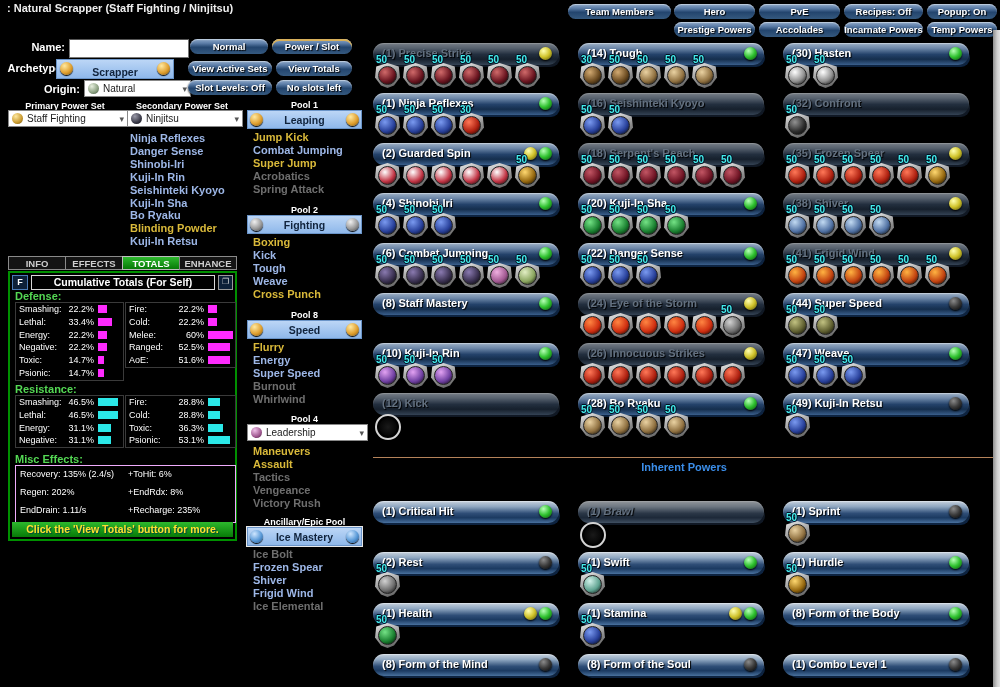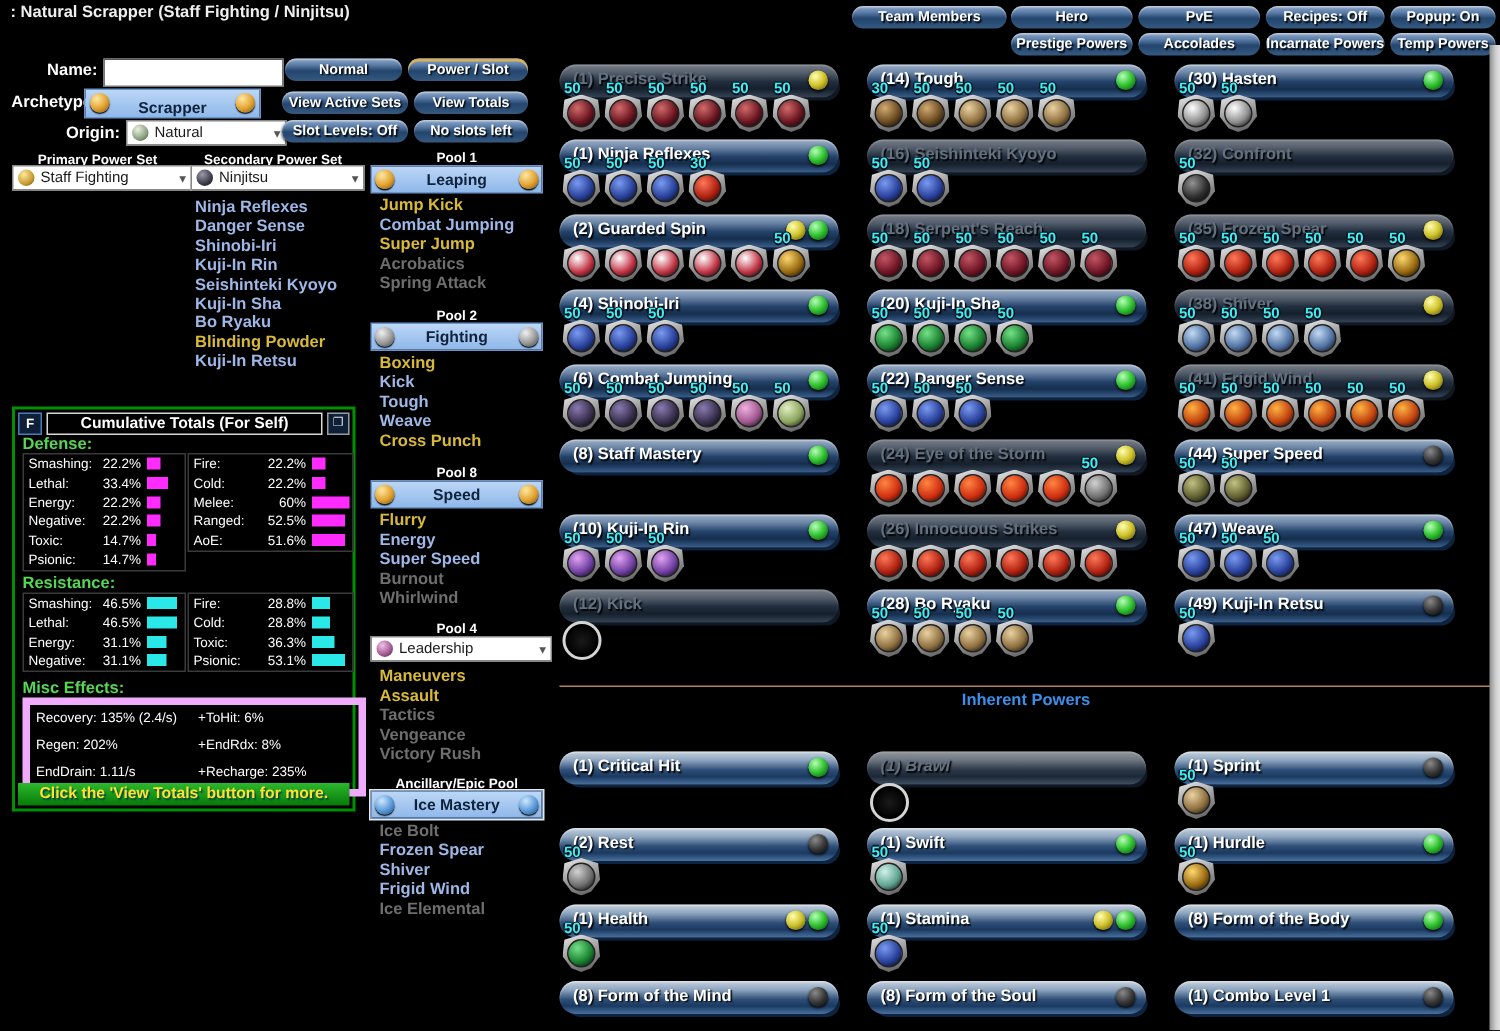--- a/index.html
+++ b/index.html
@@ -50,21 +50,21 @@
   .tot-title{flex:1;border:1px solid #d8d8d8;background:#000;color:#fff;font-size:10.5px;
        font-weight:bold;text-align:center;line-height:13px;}
   .winbtn{width:13px;height:13px;margin-left:3px;border:1px solid #9a9a9a;background:#0d2038;
        color:#ddd;font-size:8px;text-align:center;line-height:12px;}
   .sechead{position:absolute;color:#54d854;font-size:11px;font-weight:bold;}
   .statbox{position:absolute;border:1px solid #3a3a3a;}
   .statrow{position:relative;height:12.8px;font-size:9px;color:#fff;}
   .statrow .sl{position:absolute;left:3px;top:1px;}
   .statrow .sv{position:absolute;left:46px;width:32px;top:1px;text-align:right;}
   .statrow .sb{position:absolute;left:82px;top:2px;height:8px;}
-  .miscbox{position:absolute;border:5px solid #f0abfc;font-size:9px;color:#fff;}
+  .miscbox{position:absolute;border:1px solid #f0abfc;font-size:9px;color:#fff;}
   .miscrow{position:absolute;white-space:nowrap;}
   .tot-footer{position:absolute;left:2px;right:2px;bottom:2px;height:15px;
        background:linear-gradient(180deg,#2db82d,#077a07);color:#ffe030;font-size:10.5px;
        font-weight:bold;text-align:center;line-height:15px;text-shadow:1px 1px 1px #044;}
   
   .pentry{position:absolute;width:186px;height:48px;}
   .pbar{position:absolute;left:0;top:0;width:186px;height:22px;border-radius:11px;
        background:linear-gradient(180deg,#9db0c6 0%,#6d87a8 24%,#24426a 52%,#152e4d 74%,#3a5f8c 100%);
        box-shadow:3px 4px 0 -2px #0d2340, inset 0 1px 1px rgba(255,255,255,.4);}
   .pentry.inh .pbar{background:linear-gradient(180deg,#c6d1dd 0%,#8ea6c0 26%,#2f4e77 56%,#1b3a61 76%,#49719e 100%);}
@@ -218,20 +218,26 @@
       </div>
       <div class="plist" style="left: 253px; top: 548px;">
         <div class="c-na">Ice Bolt</div>
         <div class="c-taken">Frozen Spear</div>
         <div class="c-taken">Shiver</div>
         <div class="c-taken">Frigid Wind</div>
         <div class="c-na">Ice Elemental</div>
       </div>
     </div>
 
+  <div class="tabs" id="tabs">
+      <div class="tab">INFO</div>
+      <div class="tab">EFFECTS</div>
+      <div class="tab active">TOTALS</div>
+      <div class="tab">ENHANCE</div>
+    </div>
   <div class="totals-body">
     <div class="tot-head">
       <div class="fbtn">F</div>
       <div class="tot-title">Cumulative Totals (For Self)</div>
       <div class="winbtn">❐</div>
     </div>
     <div class="sechead" style="left:5px;top:17px;">Defense:</div>
     <div class="statbox" style="left:5px;top:29px;width:107px;" id="defCol1">
         <div class="statrow">
           <span class="sl">Smashing:</span>

